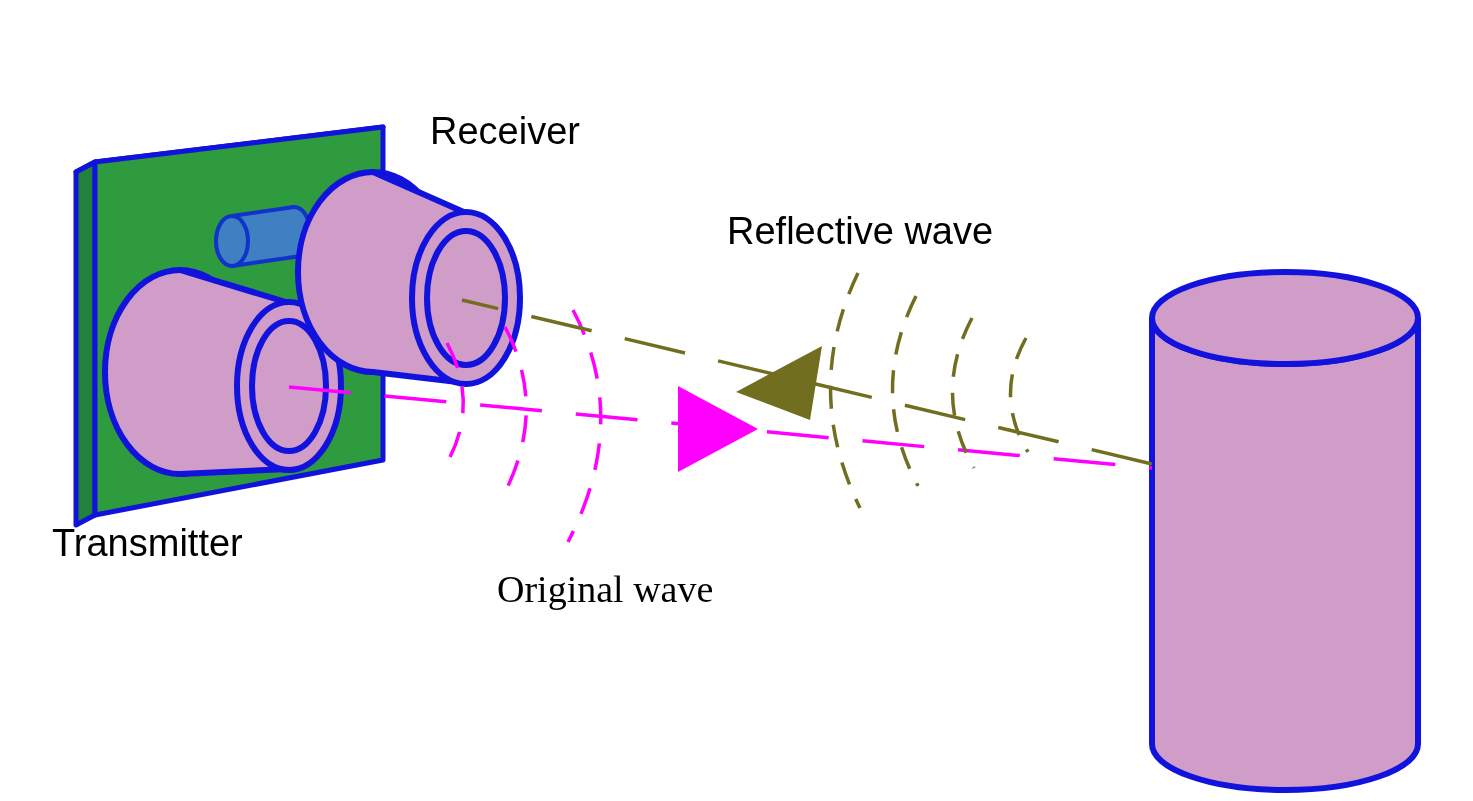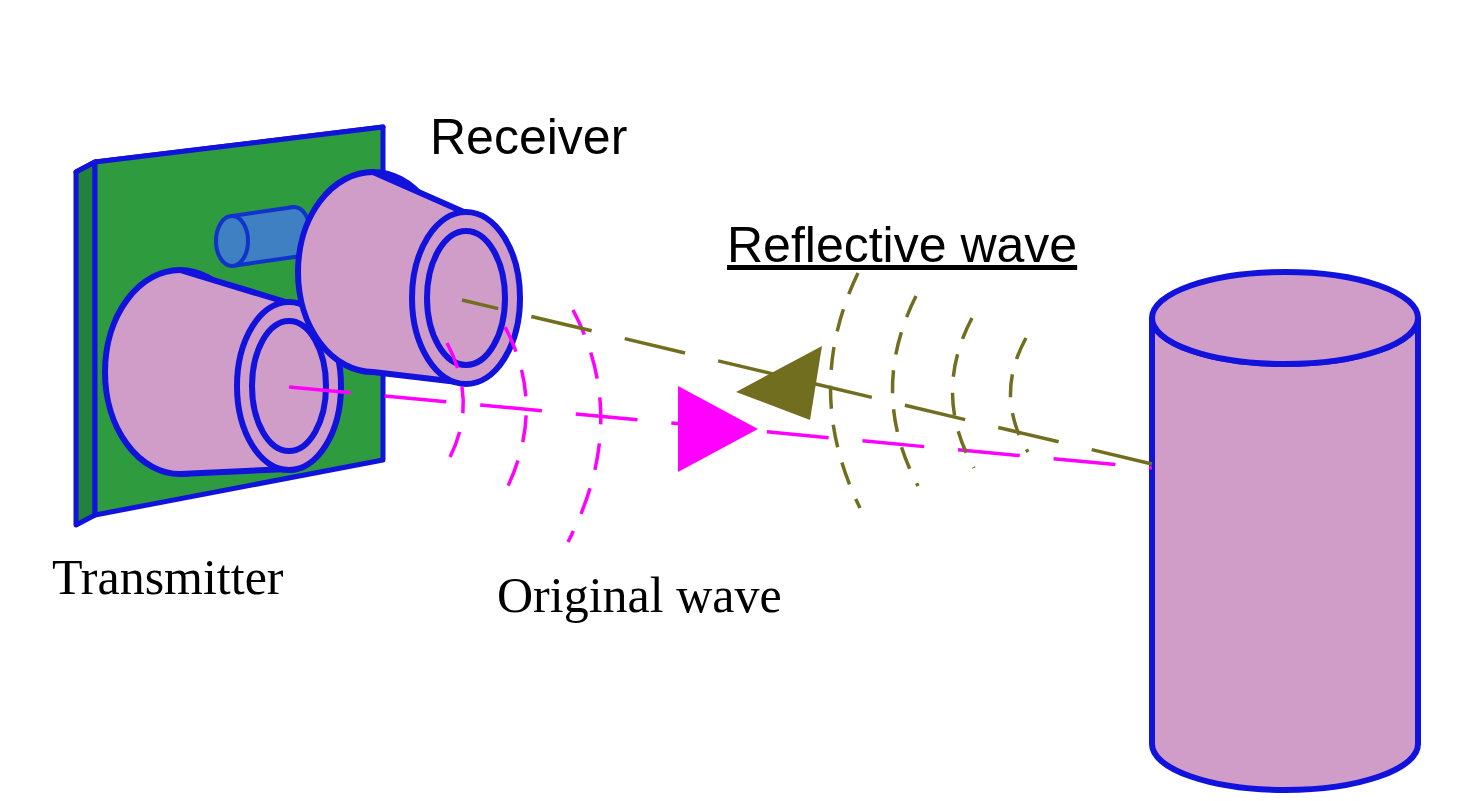--- a/index.html
+++ b/index.html
@@ -15,29 +15,29 @@
     background: var(--background, #ffffff);
     font-family: "Liberation Sans", sans-serif;
   }
   .stage svg {
     position: absolute;
     inset: 0;
   }
   .label {
     position: absolute;
     font-family: "Liberation Sans", sans-serif;
-    font-size: 50px;
+    font-size: 38px;
     color: var(--text, #000000);
     white-space: nowrap;
     line-height: 1;
     user-select: none;
   }
   .label-receiver   { left: 430px; top: 112px; }
-  .label-reflective { left: 727px; top: 220px; text-decoration: underline; }
-  .label-transmitter{ left: 52px;  top: 552px; font-family: Liberation Serif, serif; }
+  .label-reflective { left: 727px; top: 212px; }
+  .label-transmitter{ left: 52px;  top: 524px; }
   .label-original   { left: 497px; top: 570px; font-family: Liberation Serif, serif; }
 
   
   .green-face {
     fill: var(--green, #2e9b3e);
     stroke: var(--blue, #1212dd);
     stroke-width: 5;
     stroke-linejoin: round;
   }
   .green-side {

